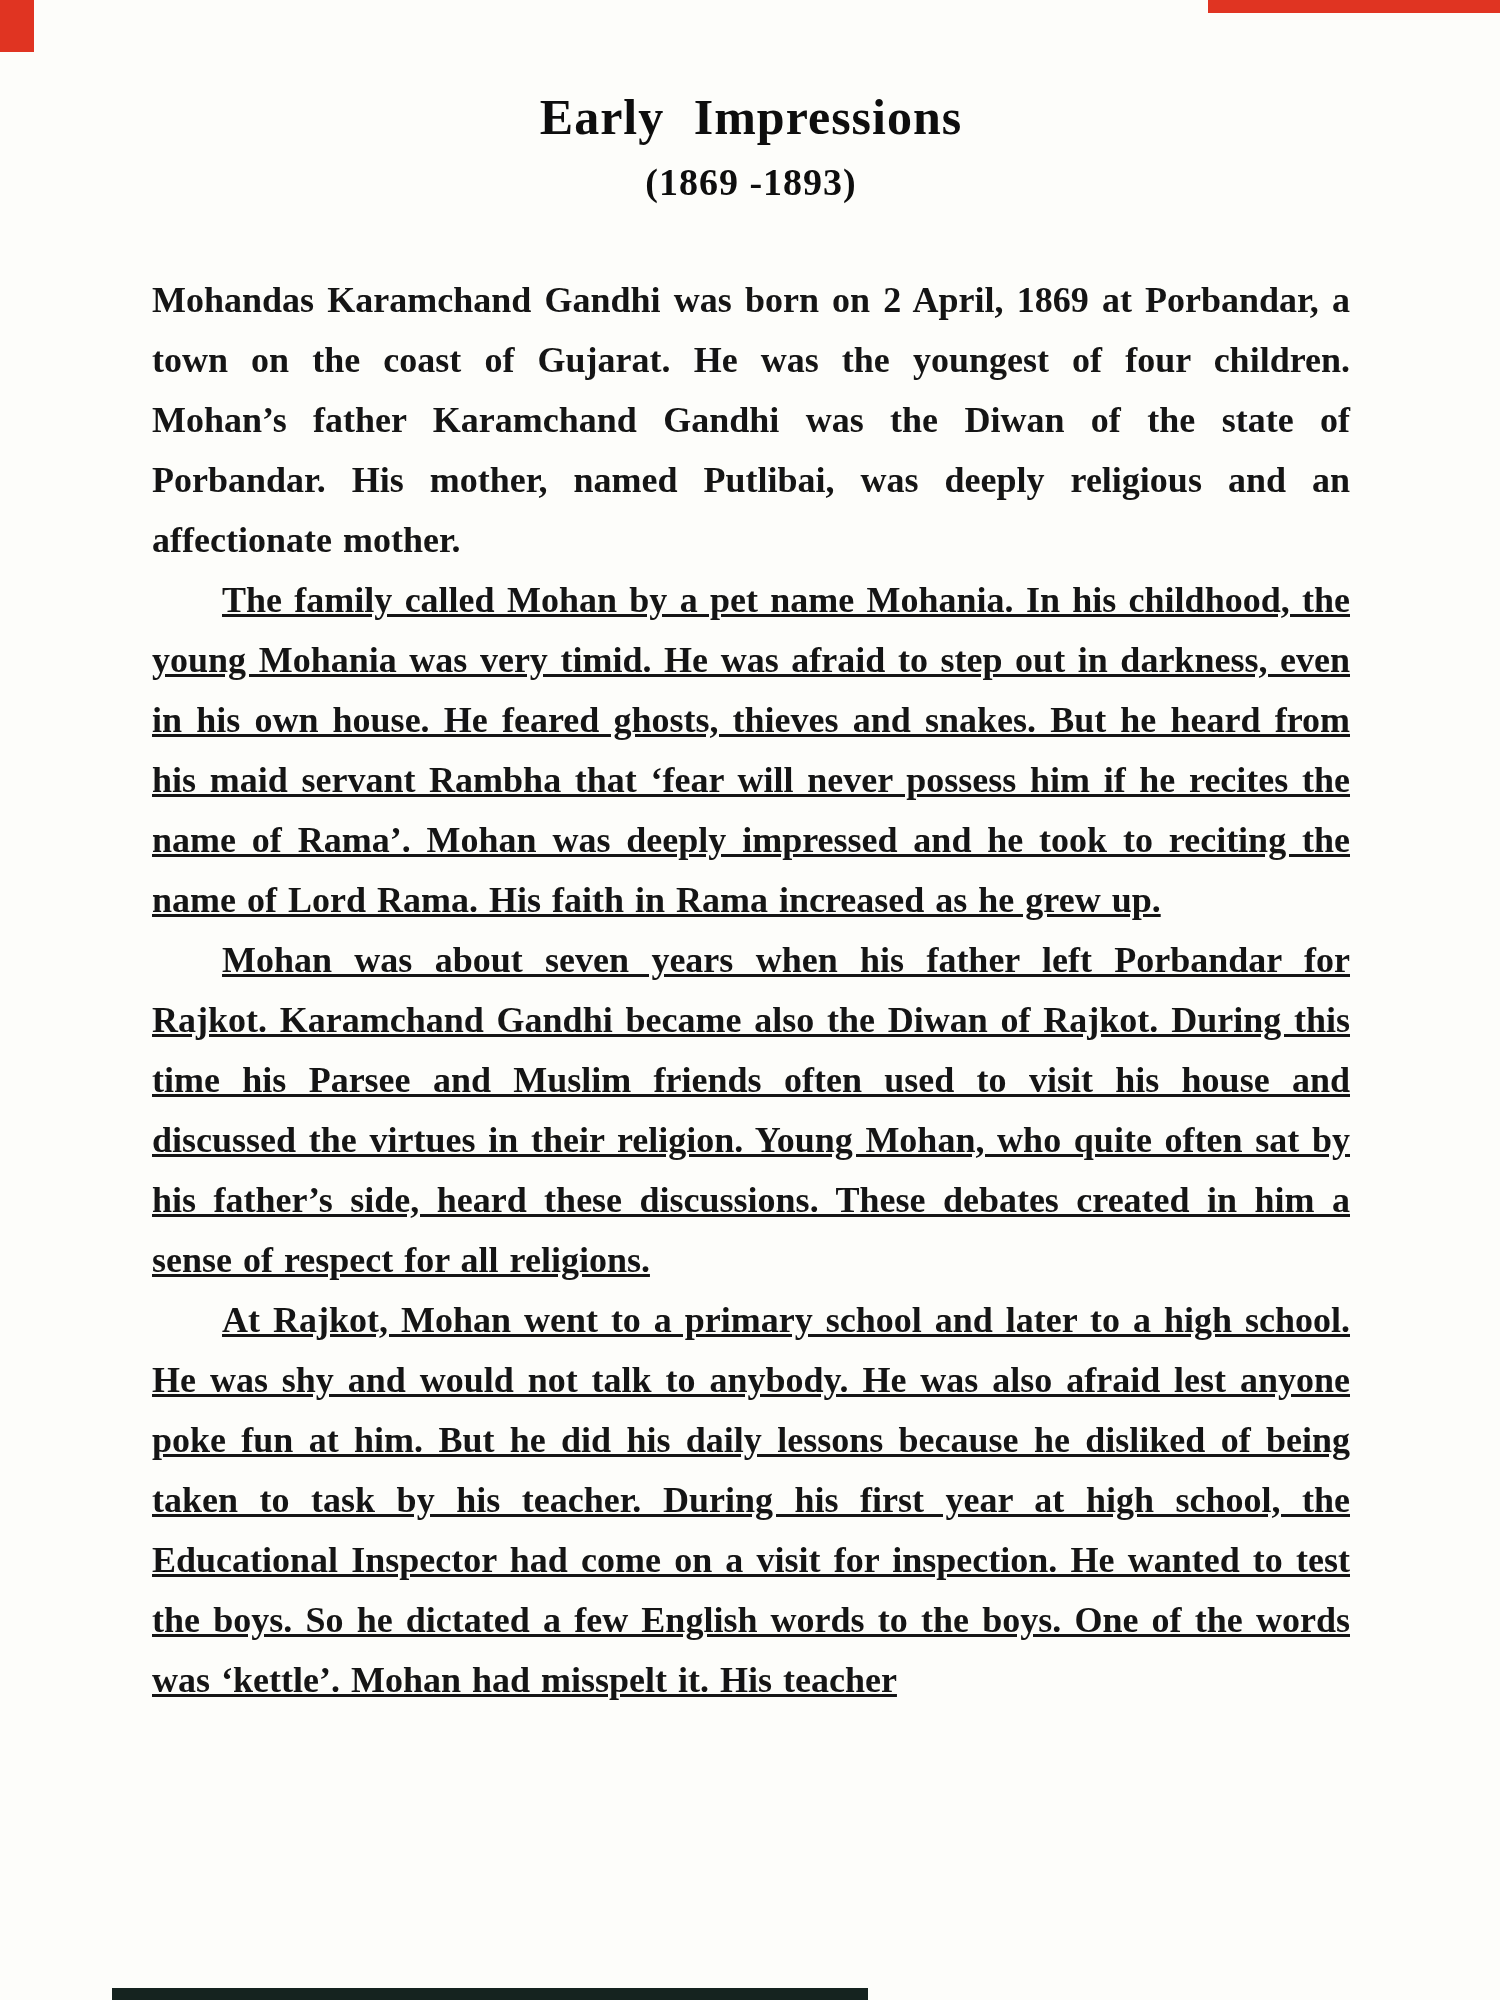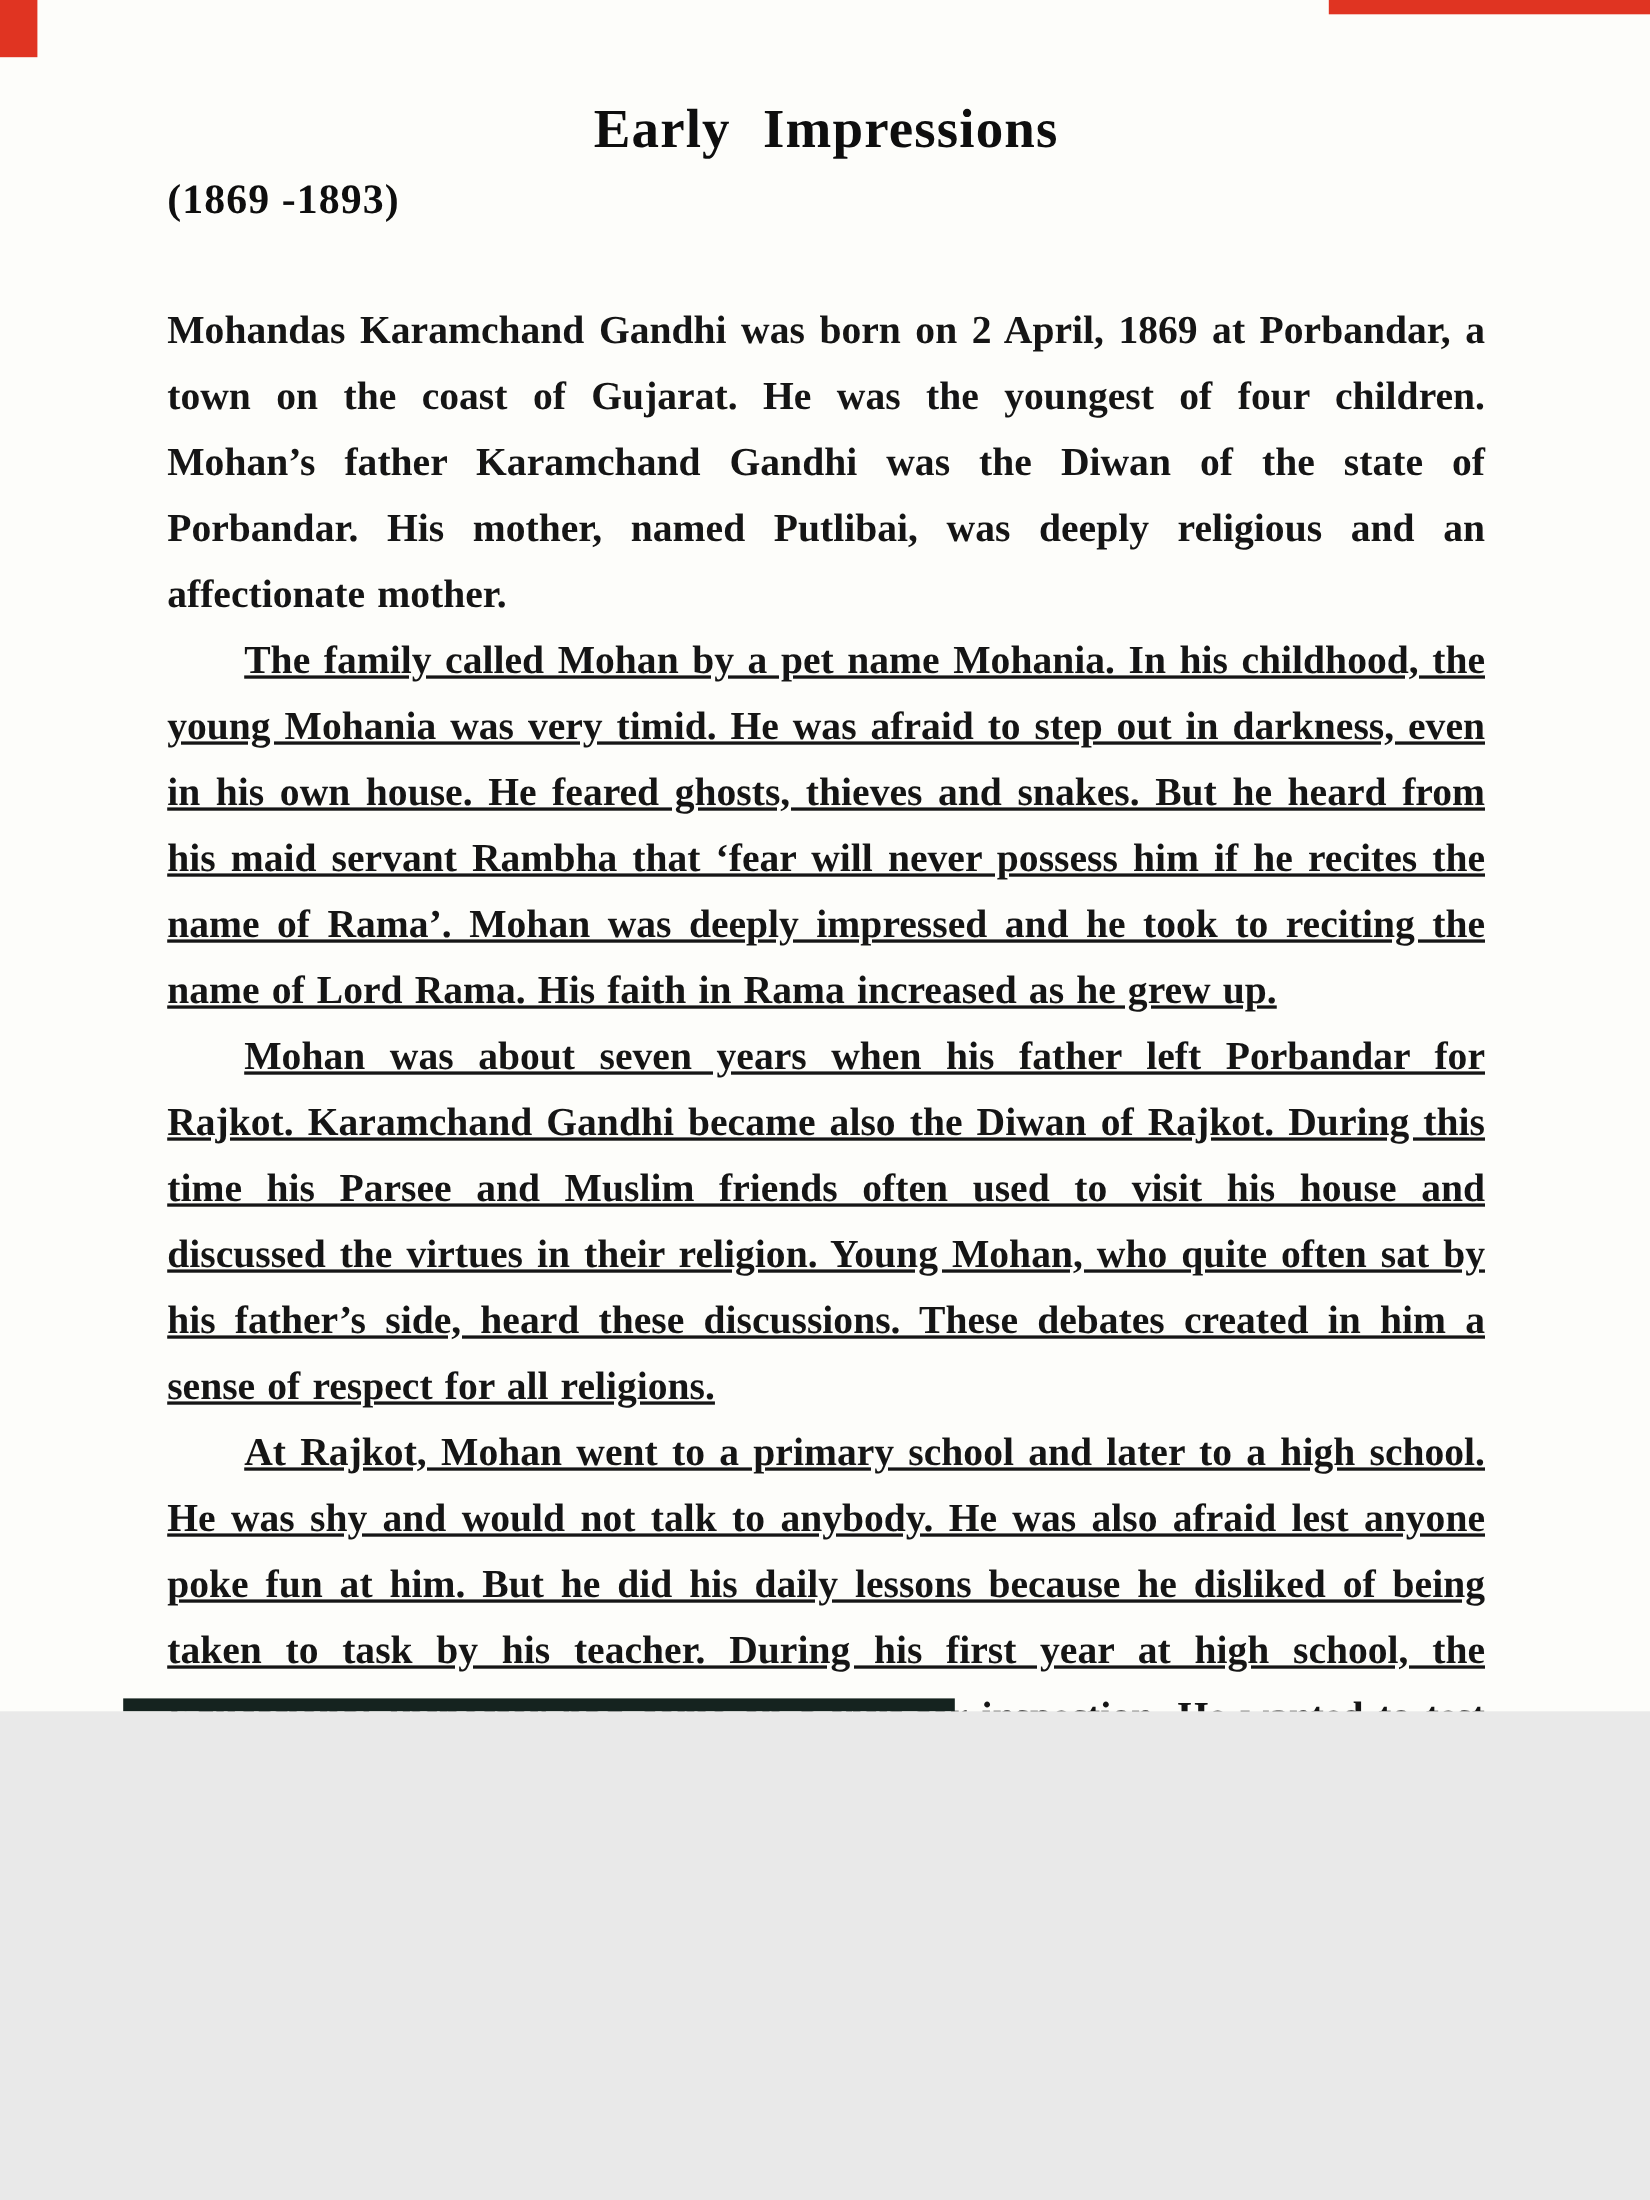--- a/index.html
+++ b/index.html
@@ -3,21 +3,21 @@
 <meta charset="utf-8">
 <style>
   html, body {
     margin: 0;
     padding: 0;
     background: #e9e9e9;
   }
   .scan-page {
     position: relative;
     width: 1500px;
-    height: 1556px;
+    height: 2000px;
     margin: 0 auto;
     background: #fdfdfa;
     overflow: hidden;
     font-family: "Liberation Serif", serif;
     color: #141414;
   }
   
   .artifact { position: absolute; }
   .artifact-top-left {
     left: 0; top: 0;
@@ -42,21 +42,21 @@
     margin: 0;
     text-align: center;
     font-size: 50px;
     font-weight: bold;
     letter-spacing: 1px;
     word-spacing: 16px;
     color: #0e0e0e;
   }
   .page-subtitle {
     margin: 14px 0 0 0;
-    text-align: left;
+    text-align: center;
     font-size: 38px;
     font-weight: bold;
     letter-spacing: 1px;
     color: #0e0e0e;
   }
   .body-text {
     margin-top: 66px;
   }
   .body-text p {
     margin: 0;

